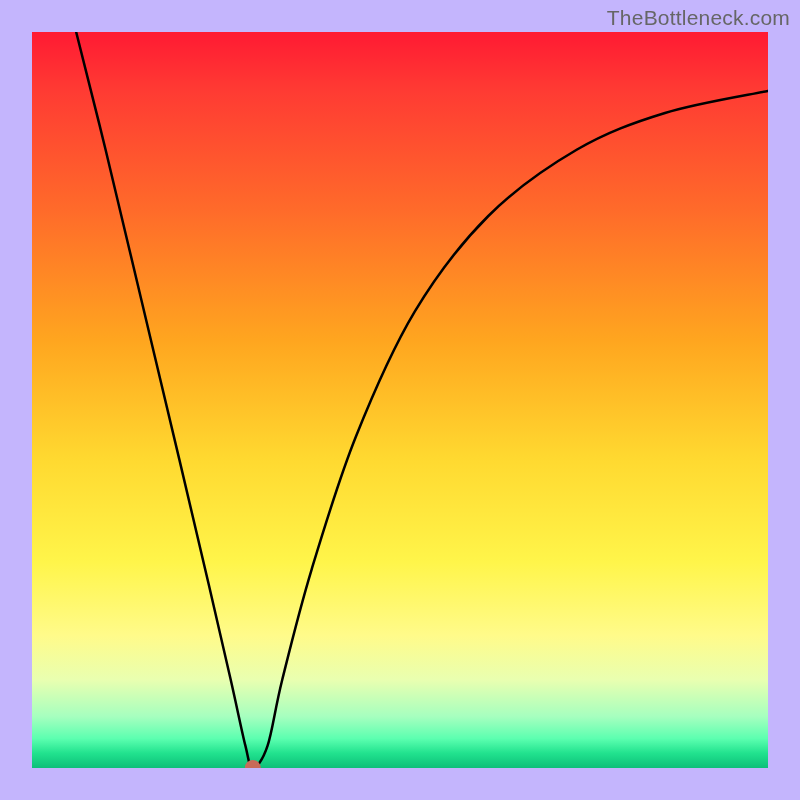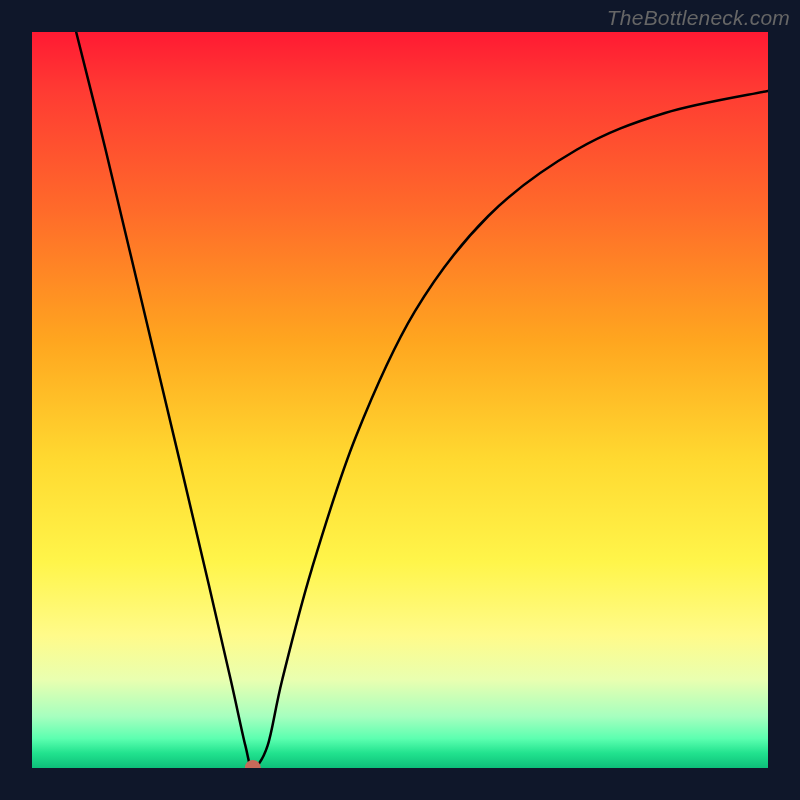--- a/index.html
+++ b/index.html
@@ -8,22 +8,21 @@
     width: 800px;
     height: 800px;
     overflow: hidden;
     background: #000;
     font-family: Arial, Helvetica, sans-serif;
   }
   .frame {
     position: relative;
     width: 800px;
     height: 800px;
-    background: #0f172a;
-    font-style: italic;
+    background: #c4b5fd;
   }
   .plot-area {
     position: absolute;
     left: 32px;
     top: 32px;
     width: 736px;
     height: 736px;
     overflow: hidden;
   }
   .gradient-bg {

